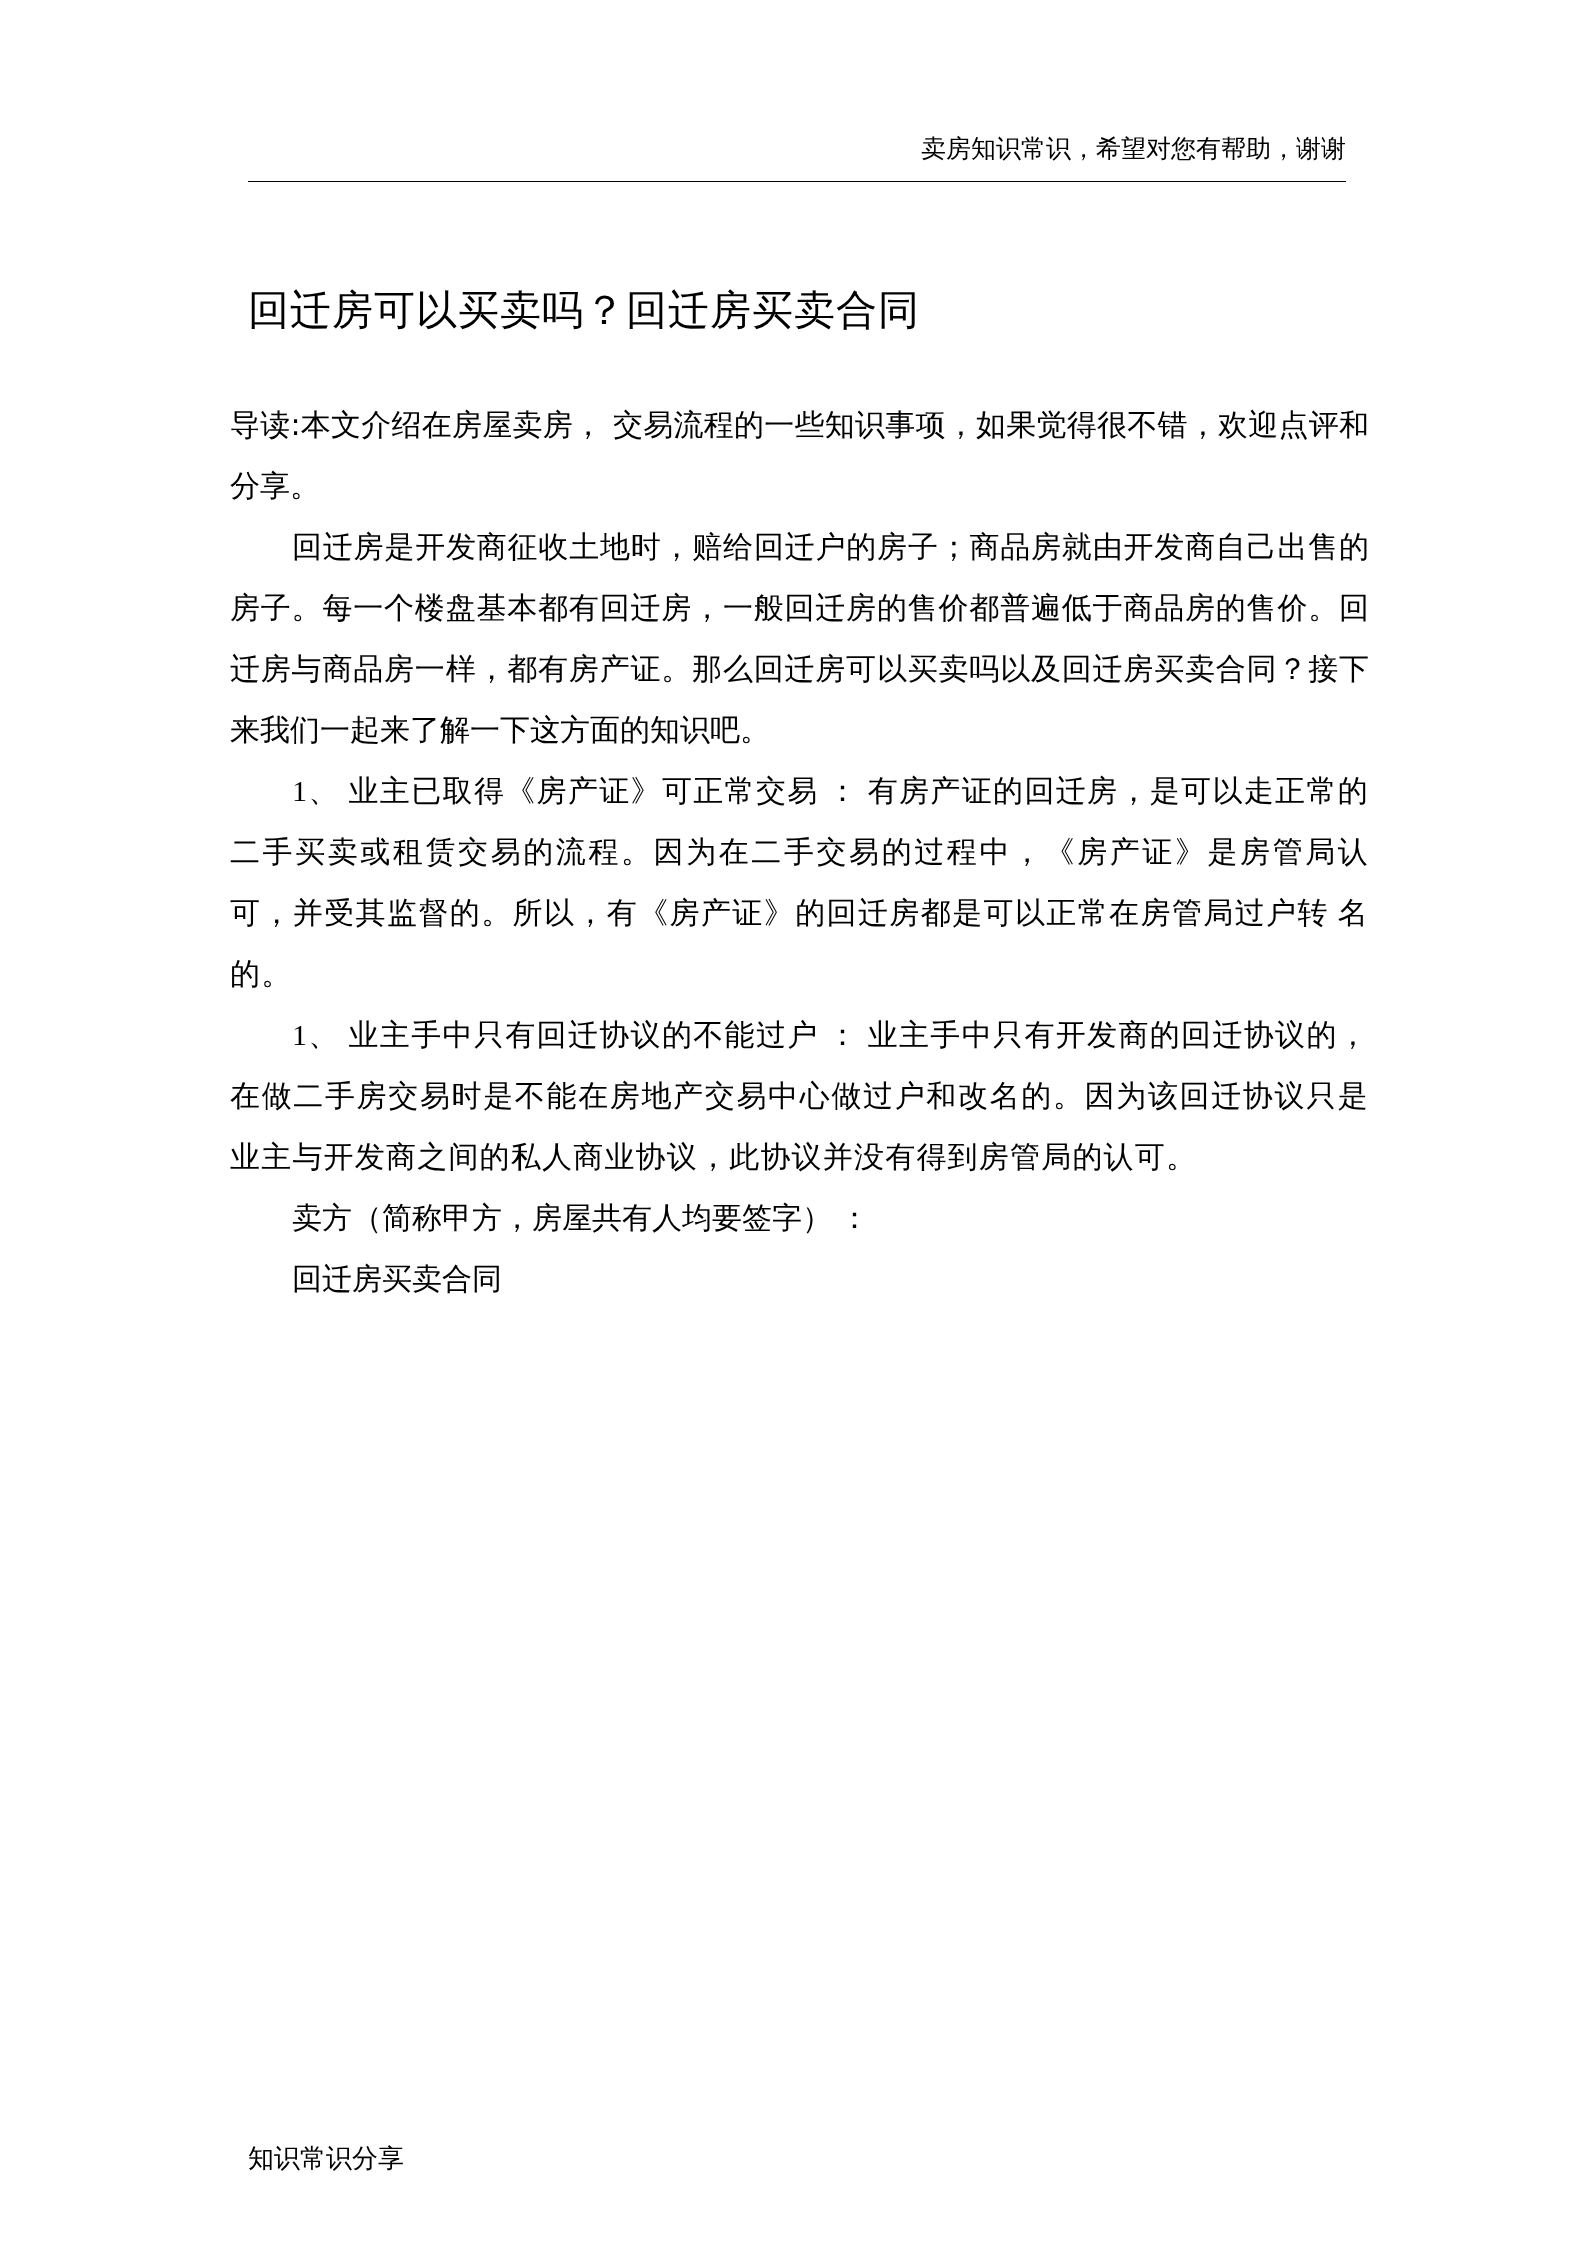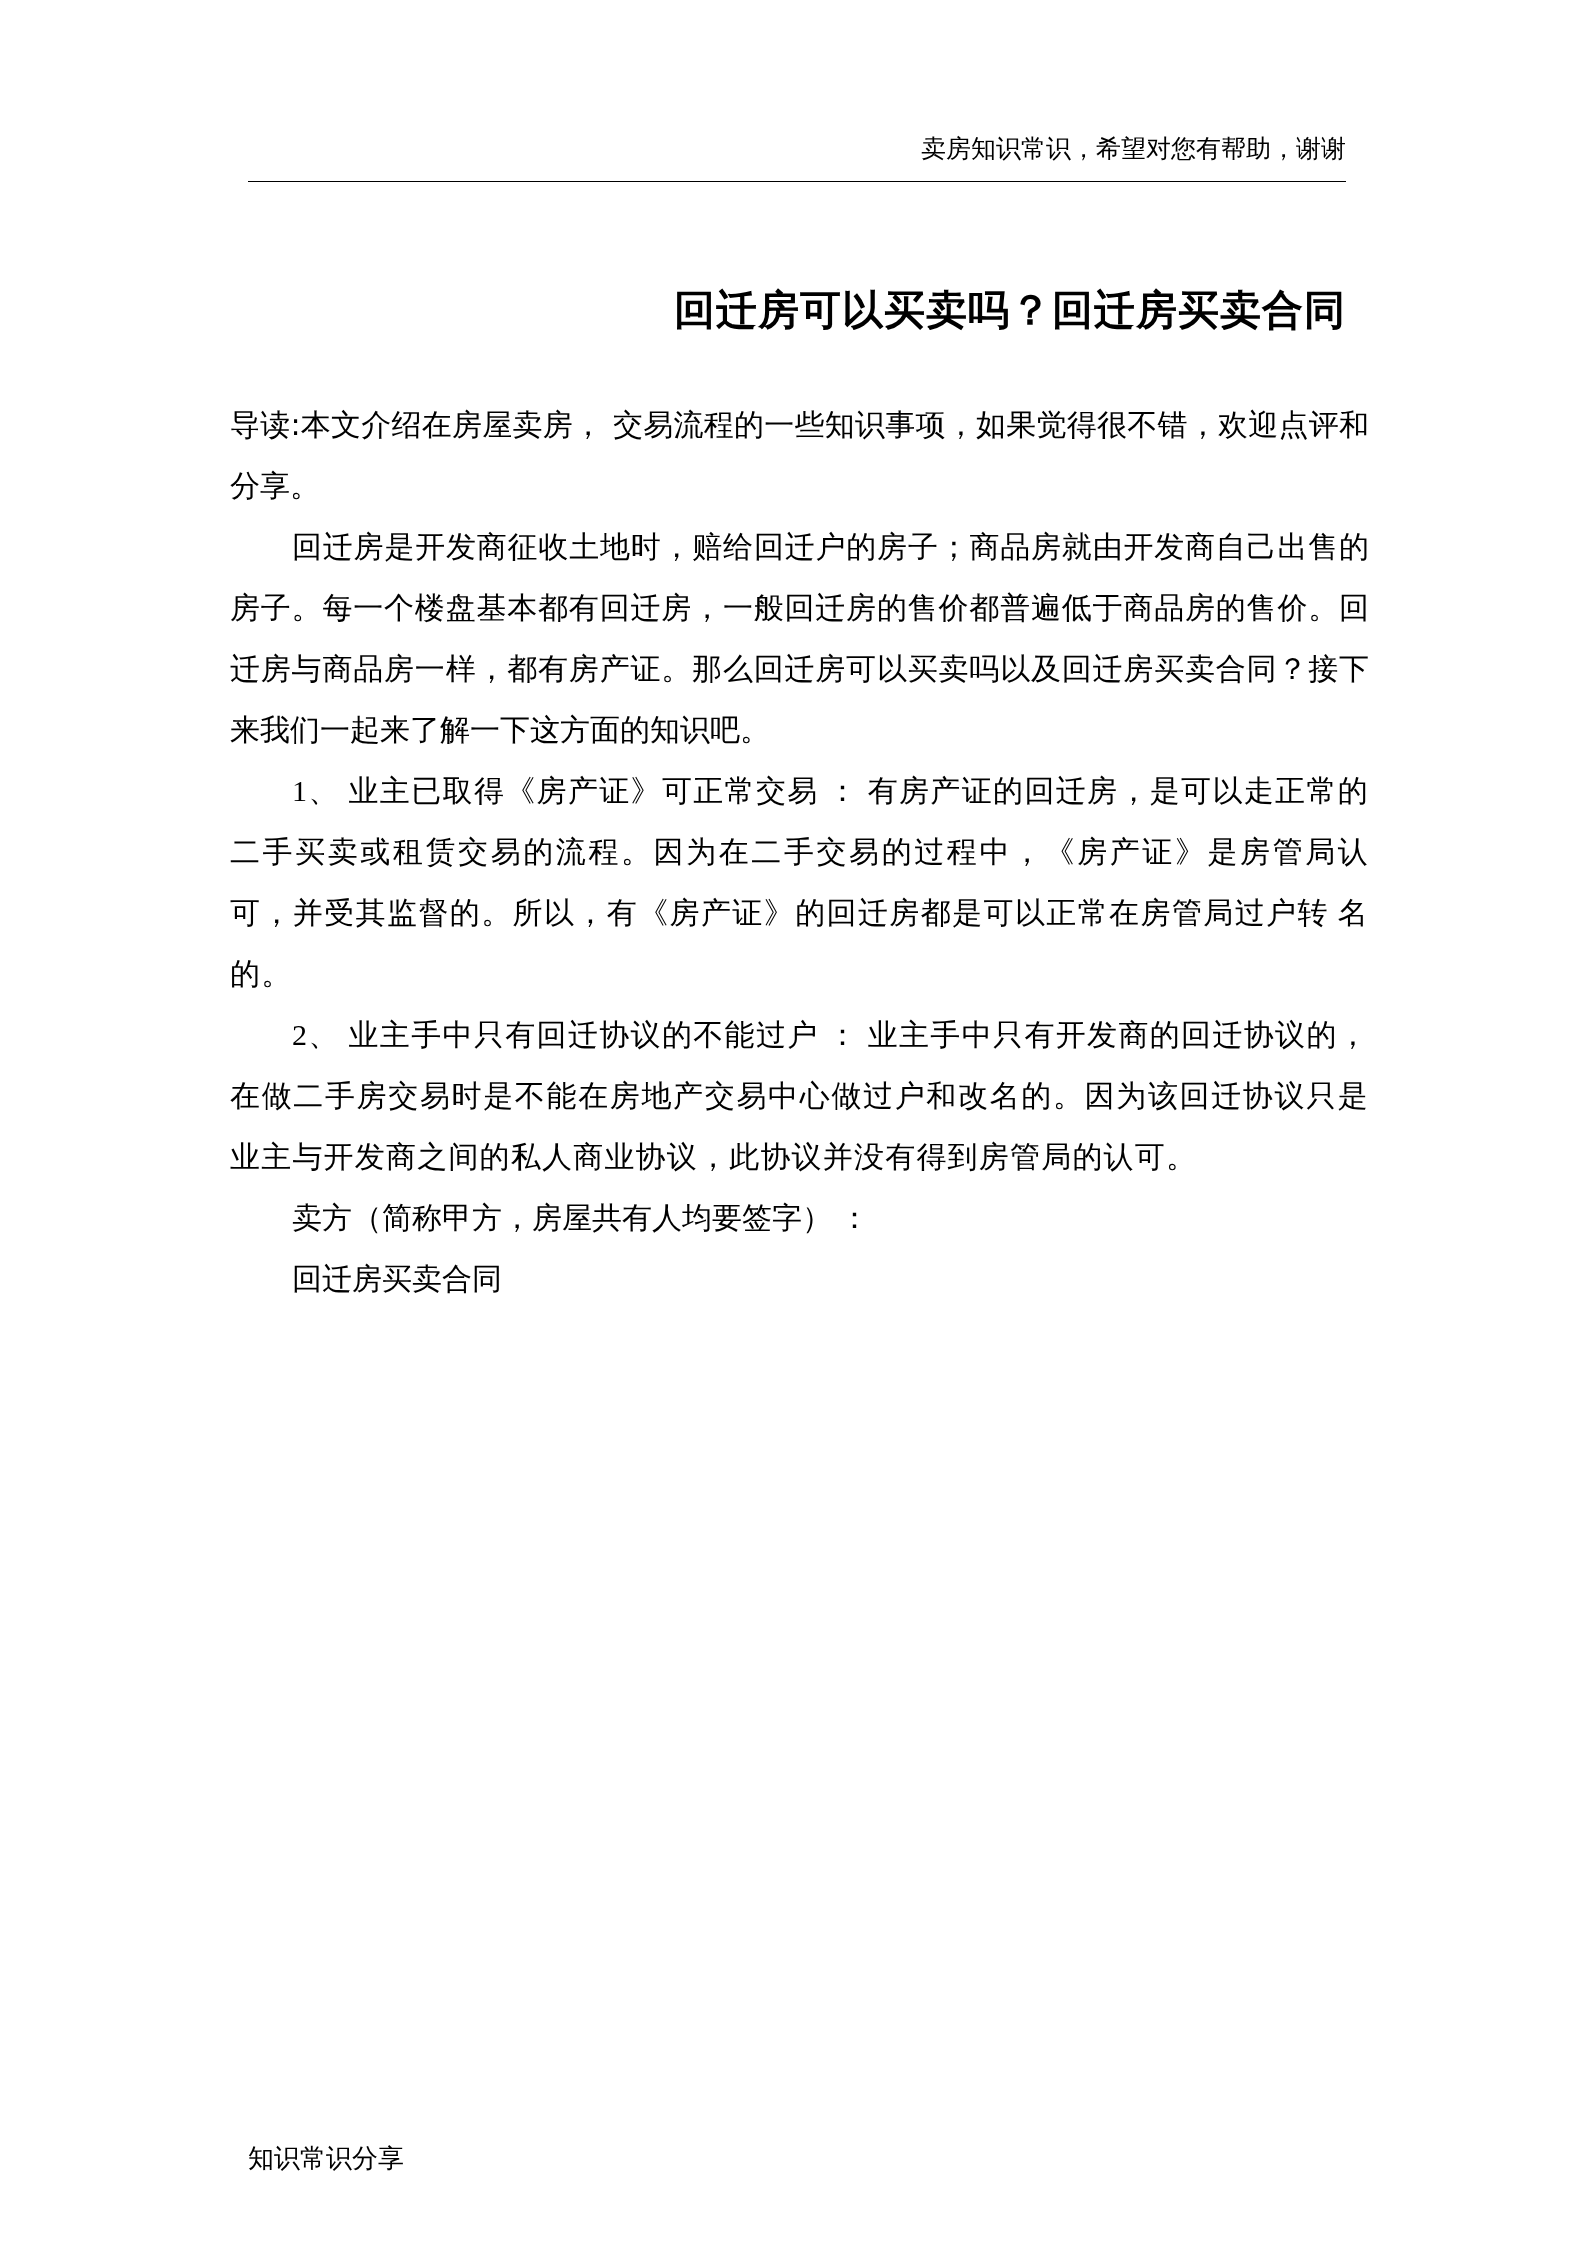--- a/index.html
+++ b/index.html
@@ -36,23 +36,23 @@
     top: 165px;
     left: 248px;
     right: 248px;
     border-bottom: 1.5px solid #000000;
   }
   .doc-title {
     position: absolute;
     top: 240px;
     left: 248px;
     right: 248px;
-    text-align: right;
+    text-align: left;
     font-size: 41px;
-    font-weight: bold;
+    font-weight: normal;
     letter-spacing: 1px;
     line-height: 1.35;
   }
   .content {
     position: absolute;
     top: 378px;
     left: 230px;
     right: 225px;
   }
   .para {
@@ -84,20 +84,20 @@
 
   <div class="header">卖房知识常识，希望对您有帮助，谢谢</div>
   <div class="header-rule"></div>
 
   <h1 class="doc-title">回迁房可以买卖吗？回迁房买卖合同</h1>
 
   <div class="content">
     <p class="para">导读:本文介绍在房屋卖房， 交易流程的一些知识事项，如果觉得很不错，欢迎点评和分享。</p>
     <p class="para indent">回迁房是开发商征收土地时，赔给回迁户的房子；商品房就由开发商自己出售的房子。每一个楼盘基本都有回迁房，一般回迁房的售价都普遍低于商品房的售价。回迁房与商品房一样，都有房产证。那么回迁房可以买卖吗以及回迁房买卖合同？接下来我们一起来了解一下这方面的知识吧。</p>
     <p class="para indent spaced">1、 业主已取得《房产证》可正常交易 ： 有房产证的回迁房，是可以走正常的二手买卖或租赁交易的流程。因为在二手交易的过程中，《房产证》是房管局认可，并受其监督的。所以，有《房产证》的回迁房都是可以正常在房管局过户转 名的。</p>
-    <p class="para indent spaced">2、 业主手中只有回迁协议的不能过户 ： 业主手中只有开发商的回迁协议的，在做二手房交易时是不能在房地产交易中心做过户和改名的。因为该回迁协议只是业主与开发商之间的私人商业协议，此协议并没有得到房管局的认可。</p>
+    <p class="para indent spaced">1、 业主手中只有回迁协议的不能过户 ： 业主手中只有开发商的回迁协议的，在做二手房交易时是不能在房地产交易中心做过户和改名的。因为该回迁协议只是业主与开发商之间的私人商业协议，此协议并没有得到房管局的认可。</p>
     <p class="para indent">卖方（简称甲方，房屋共有人均要签字） ：</p>
     <p class="para indent">回迁房买卖合同</p>
   </div>
 
   <div class="footer">知识常识分享</div>
 
 </div>
 
 </body></html>

